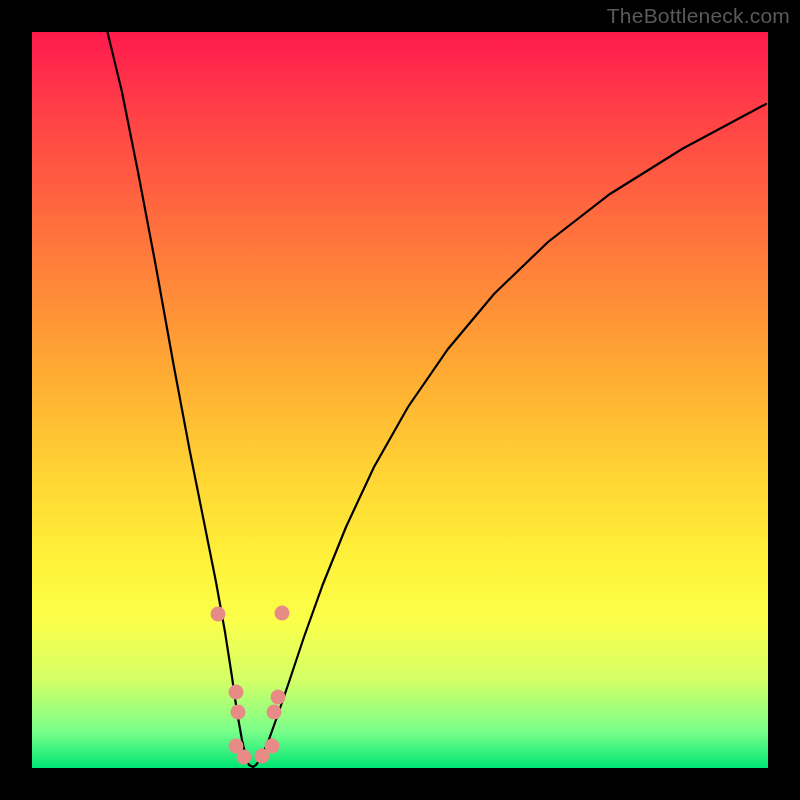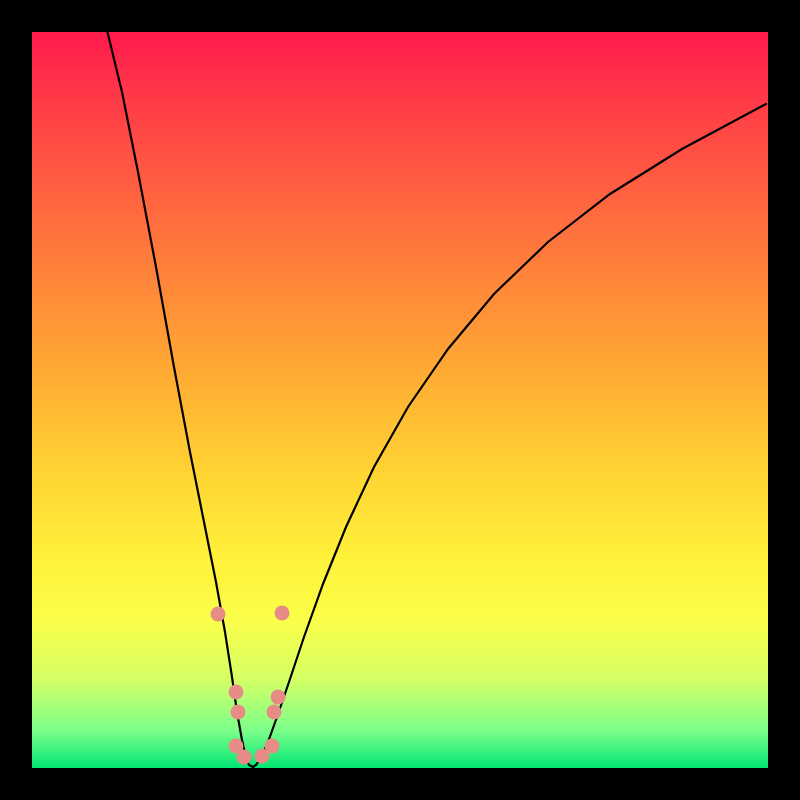--- a/index.html
+++ b/index.html
@@ -84,13 +84,14 @@
           <circle cx="212" cy="725" r="7.5" class="dot"></circle>
           <circle cx="230" cy="724" r="7.5" class="dot"></circle>
           <circle cx="240" cy="714" r="7.5" class="dot"></circle>
           <circle cx="242" cy="680" r="7.5" class="dot"></circle>
           <circle cx="246" cy="665" r="7.5" class="dot"></circle>
           <circle cx="250" cy="581" r="7.5" class="dot"></circle>
         </g>
     </svg>
 
   </div>
+  <div class="watermark">TheBottleneck.com</div>
 </div>
 
 </body></html>

